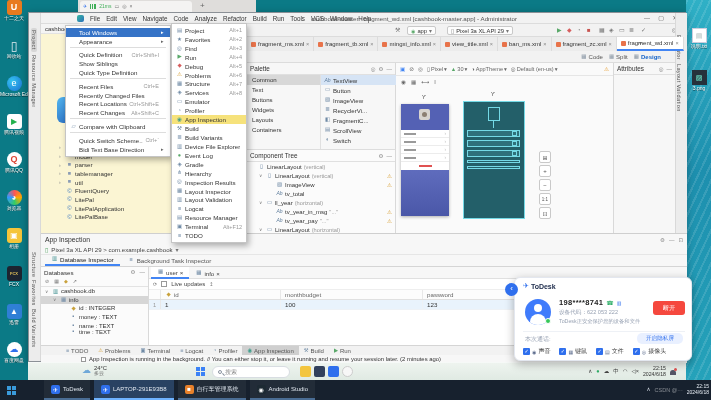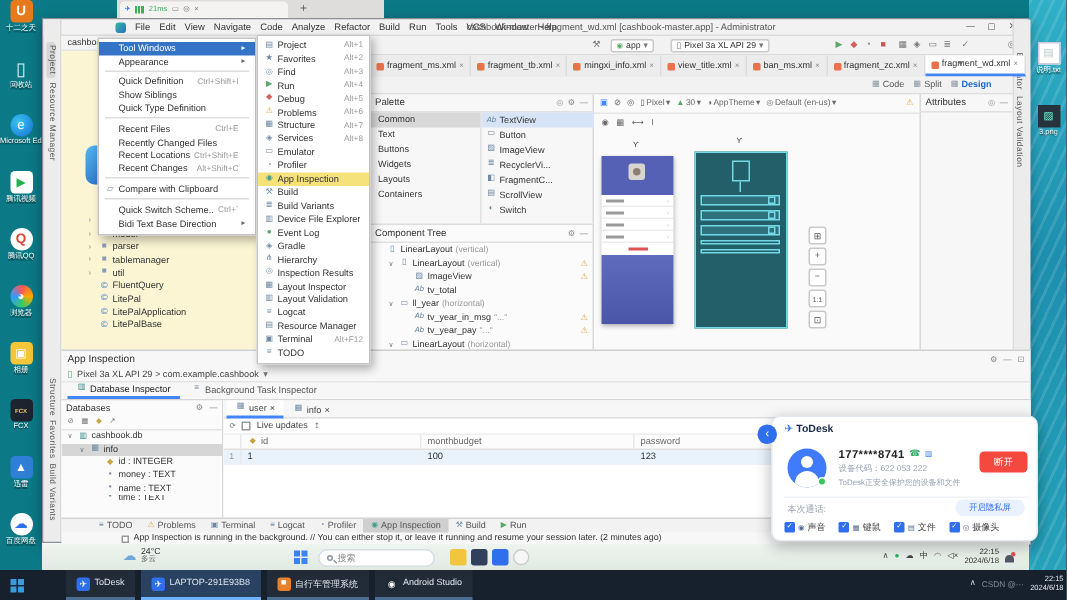--- a/index.html
+++ b/index.html
@@ -1130,21 +1130,21 @@
     <div class="abs" id="td-head">
       <span id="td-logo">✈</span>
       <span id="td-name">ToDesk</span>
     </div>
     <div class="abs" id="td-avatar">
         <span class="head"></span>
         <span class="body"></span>
       </div>
     <div class="abs" id="td-badge"></div>
     <div class="abs" id="td-phone">
-      <b>177****8741</b>
+      <b>198****8741</b>
       <span class="pg">☎</span>
       <span class="sg">▥</span>
     </div>
     <div class="abs" id="td-code">设备代码：622 053 222</div>
     <div class="abs" id="td-note">ToDesk正安全保护您的设备和文件</div>
     <div class="abs" id="td-disc">断开</div>
     <div class="abs" id="td-div"></div>
     <div class="abs" id="td-sess">本次通话:</div>
     <div class="abs" id="td-priv">开启隐私屏</div>
     <div class="abs" id="td-perms">

